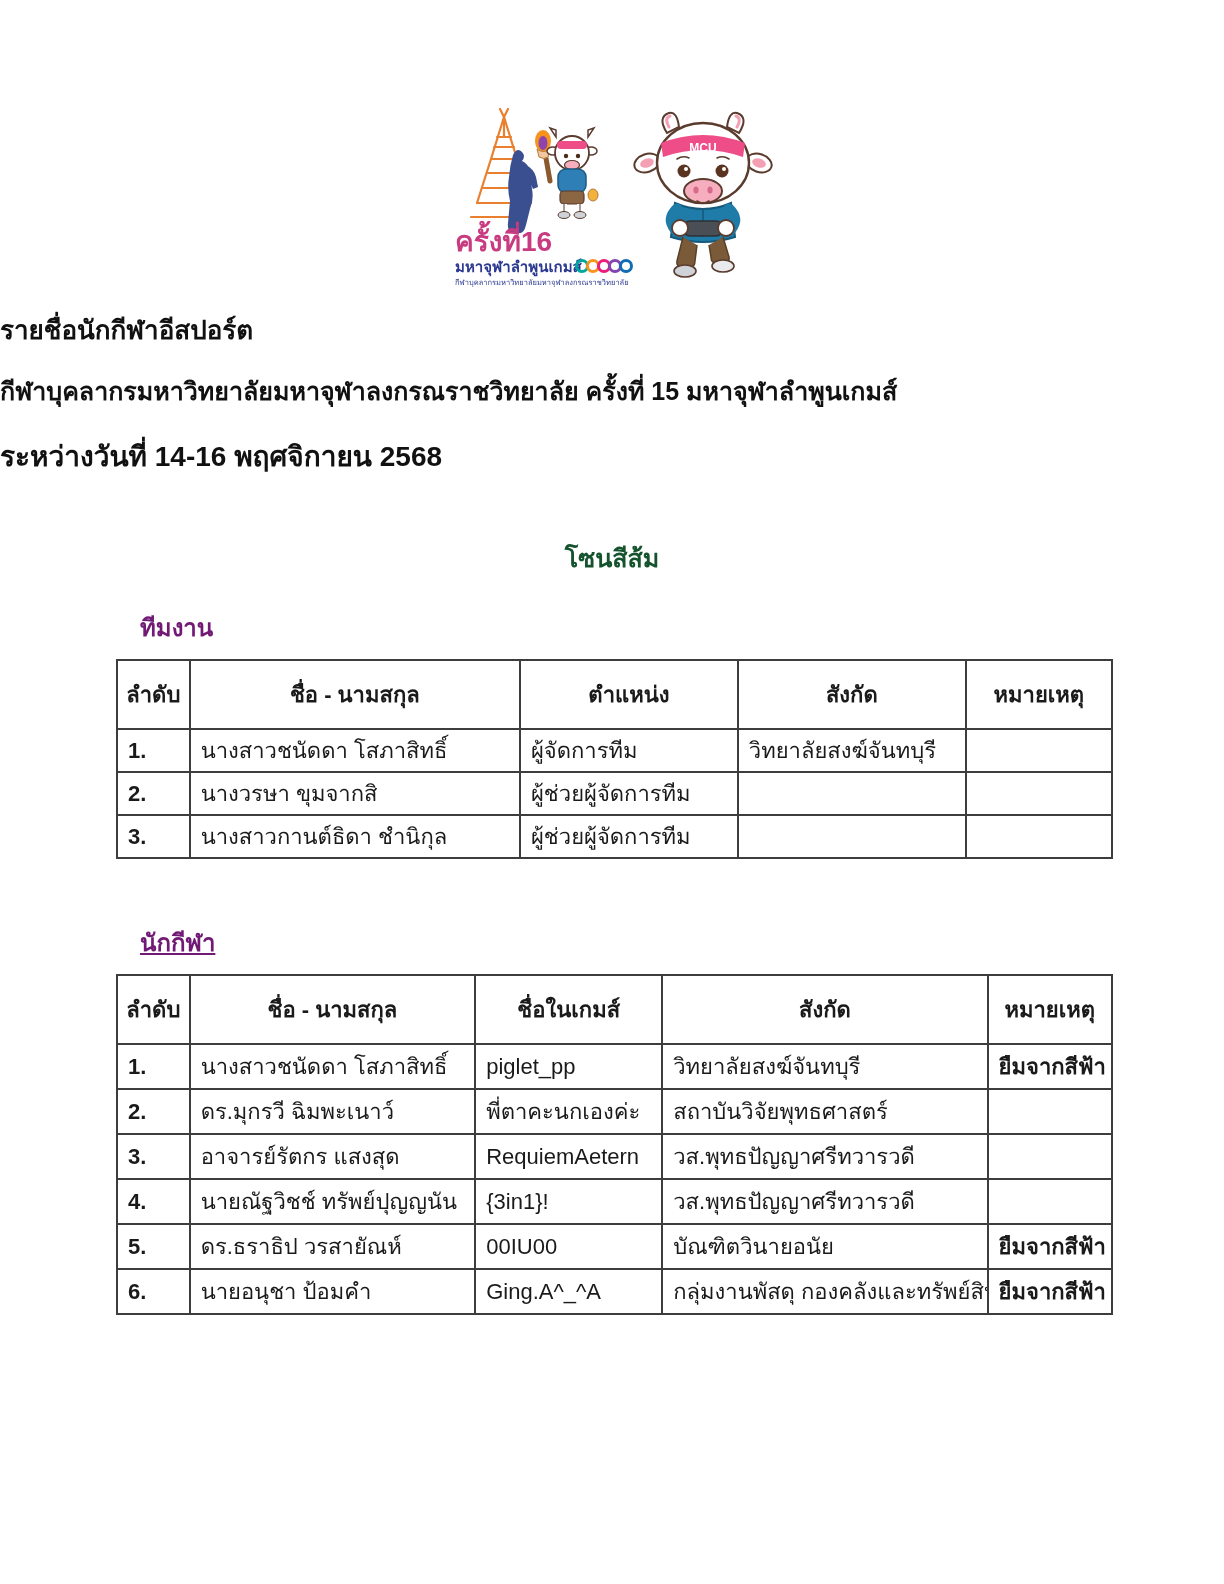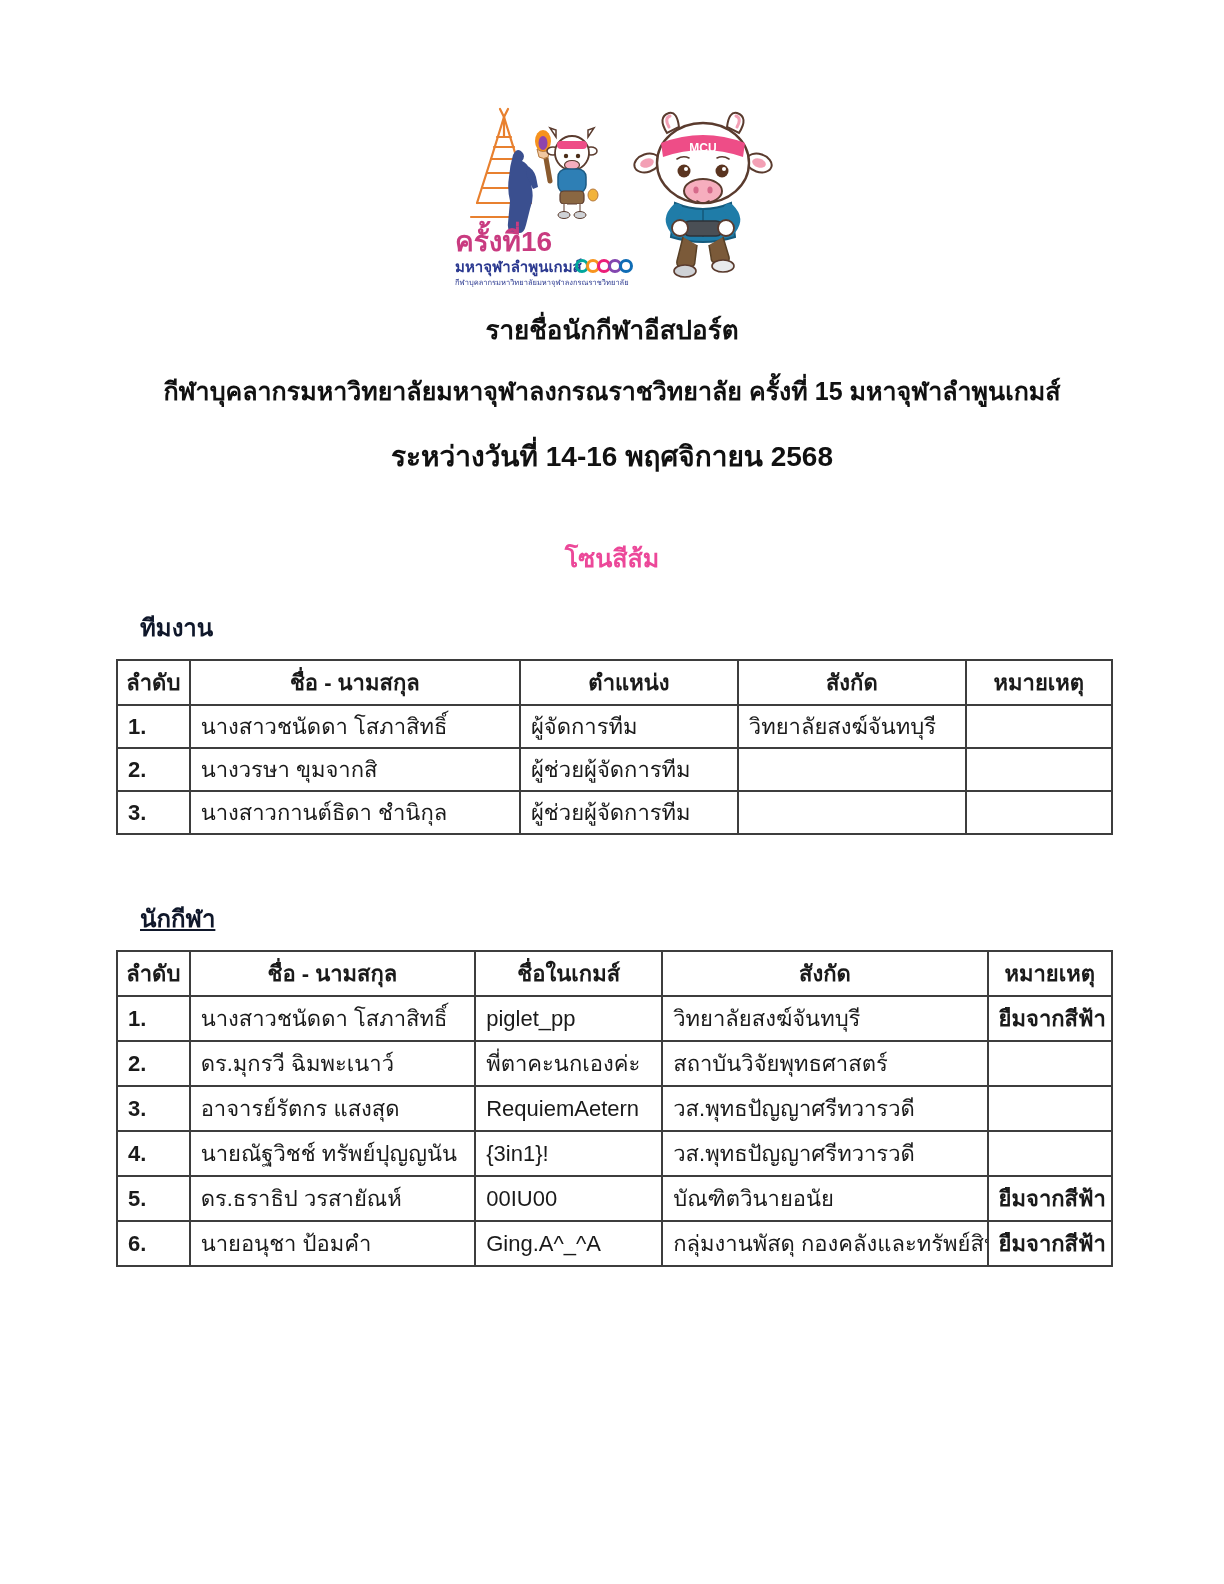--- a/index.html
+++ b/index.html
@@ -9,48 +9,48 @@
     color:#1a1a1a;
     position:relative;
     overflow:hidden;
   }
   .page{width:1224px;height:1584px;position:relative;}
   
   .logo-wrap{padding-top:103px;width:1224px;text-align:center;}
   .logo-wrap svg{display:inline-block;}
   
   .title-line{
-    text-align:center;font-weight:bold;color:#111;
+    text-align:left;font-weight:bold;color:#111;
   }
   .t1{font-size:26px;margin-top:14px;}
   .t2{font-size:25px;margin-top:21px;}
   .t3{font-size:28px;margin-top:23px;}
   .zone-heading{
-    text-align:center;font-weight:bold;font-size:25px;margin-top:60px;color:#ec4899;
+    text-align:center;font-weight:bold;font-size:25px;margin-top:60px;color:#14532d;
   }
   .section-heading{
-    font-weight:bold;font-size:24px;color:#0f172a;
+    font-weight:bold;font-size:24px;color:#701a75;
     margin:30px 0 12px 140px;
   }
   .section-heading.second{margin-top:64px;text-decoration:underline;}
   
   table.doc{
     border-collapse:collapse;
     margin-left:116px;
     width:997px;
     table-layout:fixed;
   }
   table.doc th, table.doc td{
     border:2px solid #3d3d3d;
     vertical-align:middle;
     overflow:hidden;
     white-space:nowrap;
   }
   table.doc th{
-    font-weight:bold;font-size:22px;text-align:center;height:43px;padding:0 4px;
+    font-weight:bold;font-size:22px;text-align:center;height:43px;padding:12px 4px;
   }
   table.doc td{
     font-size:22px;height:41px;padding:0 10px;text-align:left;
   }
   table.athletes td{height:43px;}
   td.cell-no{text-align:center;font-weight:bold;padding:0 2px;}
   td.cell-note{font-weight:bold;padding:0 8px;}
 </style>
 </head>
 <body>

